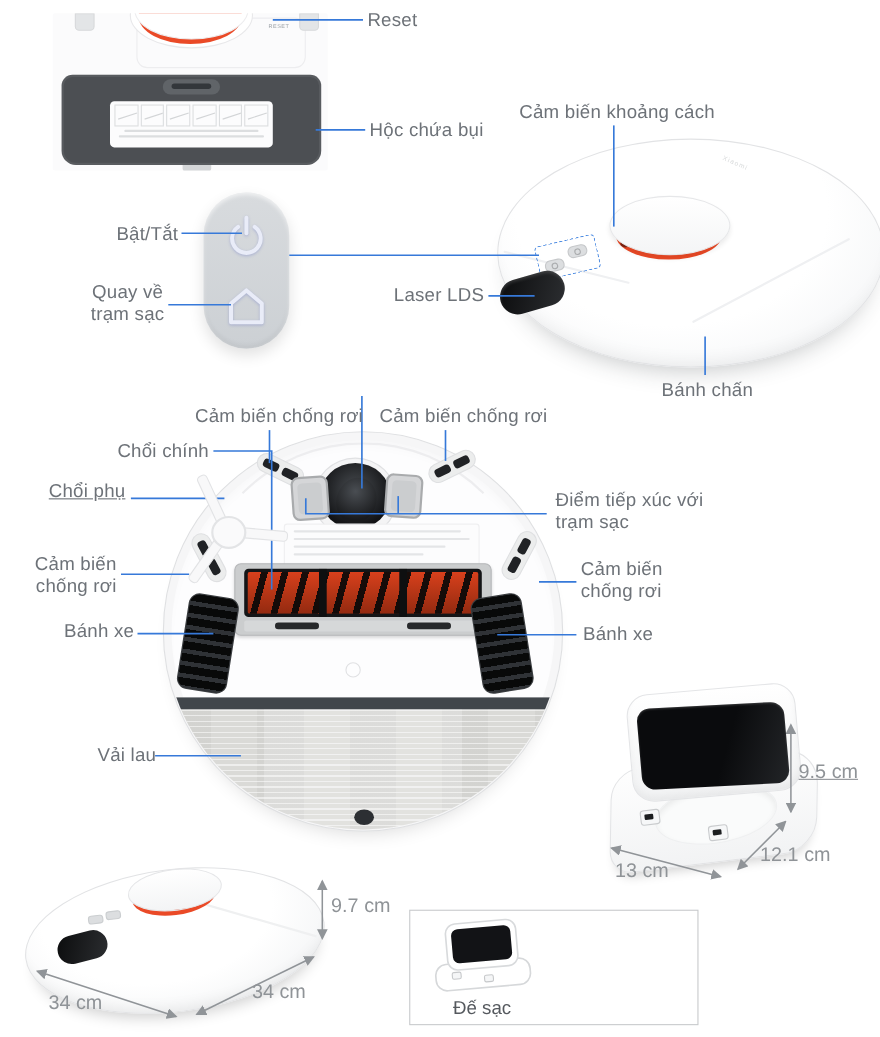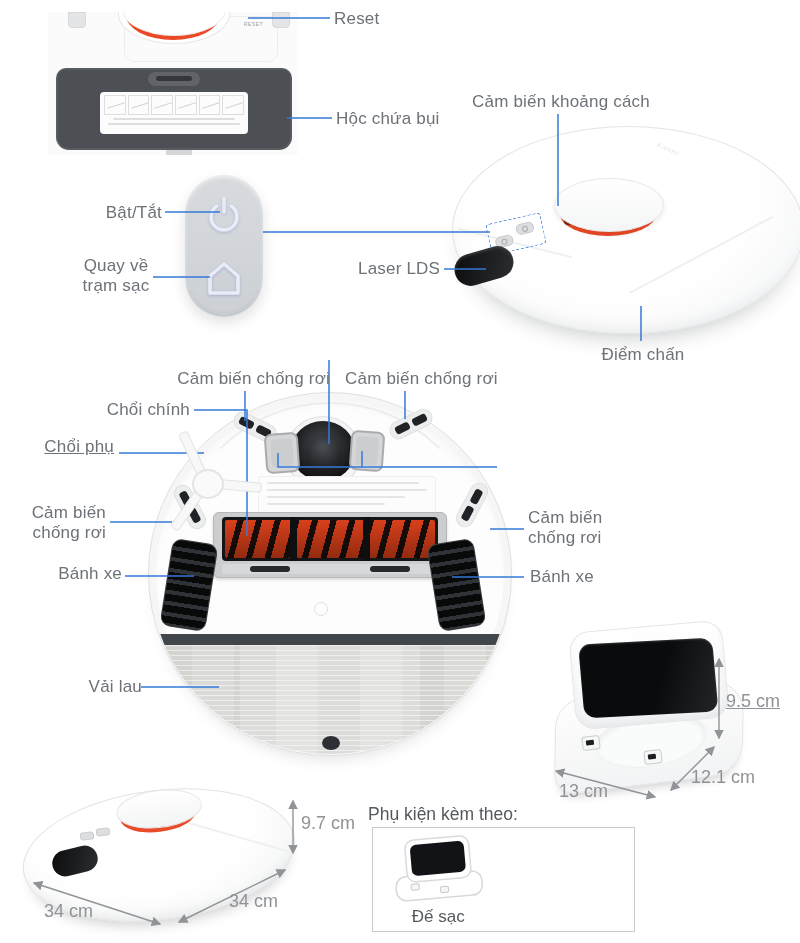--- a/index.html
+++ b/index.html
@@ -307,39 +307,39 @@
       <path d="M556 771 L655 797"></path>
     </g>
   </svg>
 
   <div class="lbl nw" style="left:334px;top:9px;">Reset</div>
   <div class="lbl nw" style="left:336px;top:109px;">Hộc chứa bụi</div>
   <div class="lbl c" style="left:466px;top:92px;width:190px;text-align:center;">Cảm biến khoảng cách</div>
   <div class="lbl r nw" style="left:86px;top:203px;width:76px;">Bật/Tắt</div>
   <div class="lbl c" style="left:80px;top:256px;width:72px;">Quay về trạm sạc</div>
   <div class="lbl r nw" style="left:358px;top:259px;width:82px;">Laser LDS</div>
-  <div class="lbl c" style="left:598px;top:345px;width:90px;">Điểm chấn</div>
+  <div class="lbl c" style="left:598px;top:345px;width:90px;">Bánh chấn</div>
   <div class="lbl r nw" style="left:156px;top:369px;width:174px;">Cảm biến chống rơi</div>
   <div class="lbl nw" style="left:345px;top:369px;">Cảm biến chống rơi</div>
   <div class="lbl r nw" style="left:104px;top:400px;width:86px;">Chổi chính</div>
   <div class="lbl r nw" style="left:36px;top:437px;width:78px;text-decoration:underline;">Chổi phụ</div>
+  <div class="lbl" style="left:505px;top:445px;width:140px;">Điểm tiếp xúc với trạm sạc</div>
   <div class="lbl r" style="left:10px;top:503px;width:96px;">Cảm biến chống rơi</div>
   <div class="lbl" style="left:528px;top:508px;width:96px;">Cảm biến chống rơi</div>
   <div class="lbl r nw" style="left:46px;top:564px;width:76px;">Bánh xe</div>
   <div class="lbl nw" style="left:530px;top:567px;">Bánh xe</div>
   <div class="lbl r nw" style="left:80px;top:677px;width:62px;">Vải lau</div>
 
   <div class="dim" style="left:301px;top:813px;">9.7 cm</div>
   <div class="dim" style="left:44px;top:901px;">34 cm</div>
   <div class="dim" style="left:229px;top:891px;">34 cm</div>
   <div class="dim" style="left:726px;top:691px;text-decoration:underline;">9.5 cm</div>
   <div class="dim" style="left:691px;top:767px;">12.1 cm</div>
   <div class="dim" style="left:559px;top:781px;">13 cm</div>
 
-  <div class="acc-title acc-text">Phụ kiện kèm theo:</div>
   <div class="acc-table">
     <div class="acc-cell">
       <svg width="122" height="72" viewBox="0 0 122 72">
         <g transform="rotate(-5 60 40)">
           <rect x="18" y="42" width="86" height="24" rx="10" fill="#ffffff" stroke="#d6d8da" stroke-width="1.5"></rect>
           <rect x="30" y="6" width="64" height="42" rx="9" fill="#ffffff" stroke="#d8dadc" stroke-width="1.5"></rect>
           <rect x="35" y="11" width="54" height="31" rx="6" fill="#121316"></rect>
           <rect x="33" y="50" width="8" height="6" rx="1.5" fill="#f5f6f7" stroke="#c6c8ca"></rect>
           <rect x="62" y="55" width="8" height="6" rx="1.5" fill="#f5f6f7" stroke="#c6c8ca"></rect>
         </g>

